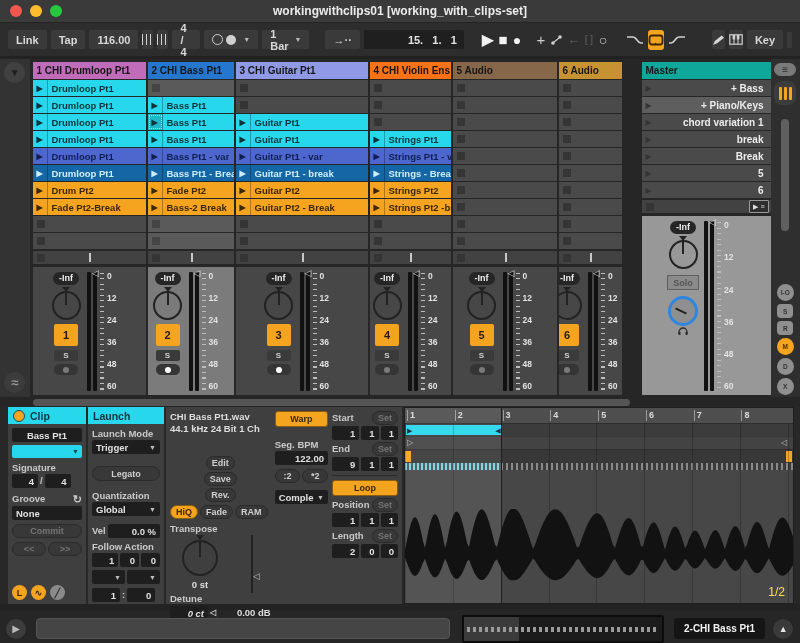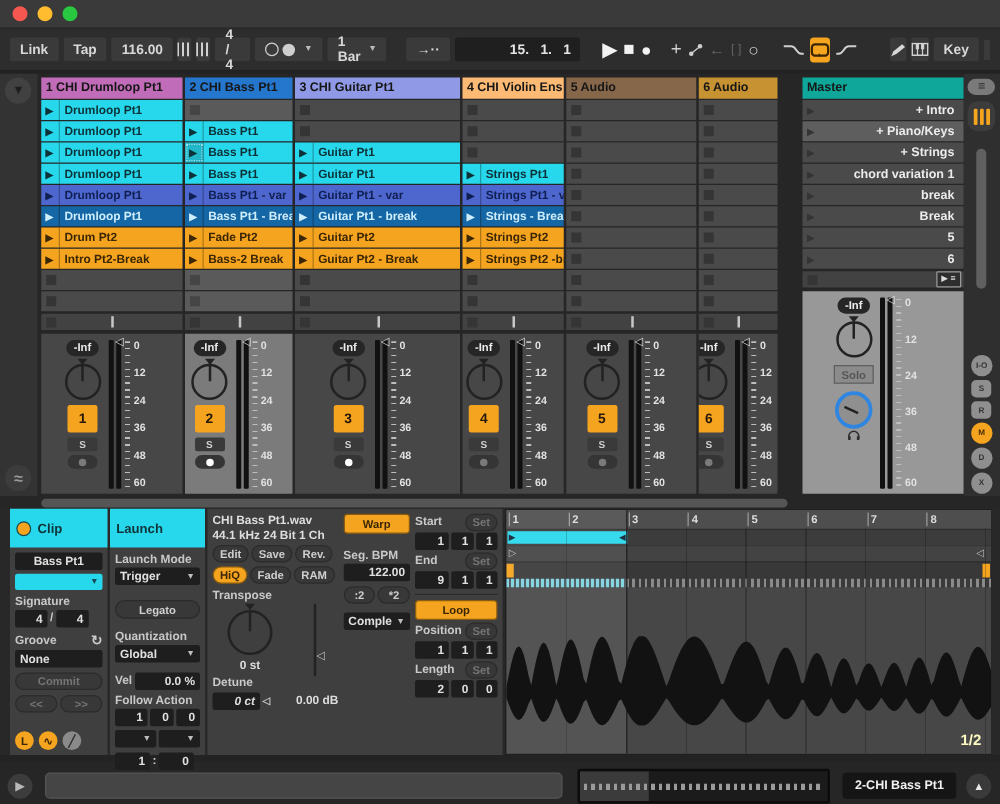--- a/index.html
+++ b/index.html
@@ -135,21 +135,21 @@
   .tgl.active{background:#f5a41f;color:#4c3000;}
   .tgl.sr{width:16px;height:14px;border-radius:4px;}
 
   
   .hscroll{height:10px;background:#262626;display:flex;align-items:center;}
   .hbar{margin-left:33px;width:597px;height:7px;background:#555;border-radius:4px;}
 
   
   .clipview{height:197px;background:#282828;display:flex;padding:0 0 0 8px;gap:2px;}
   .panel{background:#3f3f3f;display:flex;flex-direction:column;}
-  .phead{height:31px;background:#27d8ec;color:#10343a;font-size:10.5px;font-weight:bold;
+  .phead{height:17px;background:#27d8ec;color:#10343a;font-size:10.5px;font-weight:bold;
          display:flex;align-items:center;padding:0 5px;position:relative;flex:none;}
   .clipdot{width:10px;height:10px;background:#f5a41f;border:1.5px solid #1d4a52;border-radius:50%;
            margin-right:5px;}
   .pbody{flex:1;padding:4px 4px;display:flex;flex-direction:column;}
   .fld{background:#1e1e1e;color:#e0e0e0;font-size:9.5px;font-weight:bold;height:14px;
        display:flex;align-items:center;justify-content:center;border-radius:2px;}
   .fld.left{justify-content:flex-start;padding-left:4px;}
   .fld.right{justify-content:flex-end;padding-right:4px;}
   .lab{color:#c9c9c9;font-size:9.5px;font-weight:bold;line-height:12px;}
   .pill{background:#383838;border:1px solid #2b2b2b;color:#cfcfcf;font-size:9px;font-weight:bold;
@@ -195,21 +195,21 @@
   .warprow{height:13px;background:#383838;border-top:1px solid #2e2e2e;}
   .wmark{position:absolute;top:1px;width:6px;height:11px;background:#f5a41f;}
   .transrow{height:7px;display:flex;}
   .tr-loop{background:repeating-linear-gradient(90deg,#7fd2e0 0 2px,#47565c 2px 4px);}
   .tr-rest{flex:1;background:repeating-linear-gradient(90deg,#8a8a8a 0 2px,#3a3a3a 2px 5px);}
   .wbody{height:138px;background:#474747;}
   .loopshade{position:absolute;left:0;top:0;height:100%;background:rgba(255,255,255,.07);
              border-right:1px solid #1e1e1e;pointer-events:none;}
   .gridlines{position:absolute;left:0;right:0;top:15px;bottom:0;pointer-events:none;
      background:repeating-linear-gradient(90deg,rgba(0,0,0,.22) 0 1px,transparent 1px 47.85px);}
-  .zoomtxt{position:absolute;right:8px;bottom:4px;color:#fef9c3;font-size:12px;font-weight:bold;}
+  .zoomtxt{position:absolute;right:8px;bottom:4px;color:#fde047;font-size:12px;font-weight:normal;}
   .wavesvg{position:absolute;left:0;top:59px;}
 
   
   .botgap{height:6px;background:#232323;}
   .bottombar{height:37px;background:#262626;display:flex;align-items:center;padding:0 6px;}
   .bplay{width:20px;height:20px;border-radius:50%;background:#3c3c3c;color:#b8b8b8;
          display:flex;align-items:center;justify-content:center;font-size:10px;}
   .bfield{margin-left:10px;width:412px;height:19px;background:#454545;border:1px solid #565656;
           border-radius:4px;}
   .boverview{margin-left:12px;width:198px;height:24px;background:#1b1b1b;border:2px solid #0c0c0c;
@@ -225,20 +225,21 @@
 </style>
 </head>
 <body>
 
 <div class="window">
 
   <div class="titlebar">
     <span class="tl red"></span>
     <span class="tl yellow"></span>
     <span class="tl green"></span>
+    <div class="title">workingwithclips01  [working_with_clips-set]</div>
   </div>
 
   <div class="toolbar">
     <div class="tbtn">Link</div>
     <div class="tbtn">Tap</div>
     <div class="tbtn">116.00</div>
     <div class="nudge">
         <i></i>
       </div>
     <div class="nudge">
@@ -353,21 +354,21 @@
           <div class="slot clip" style="background: rgb(245, 164, 31);">
             <div class="clip-play c-orange">
               <span class="tri">▶</span>
             </div>
             <span class="clip-label c-orange">Drum Pt2</span>
           </div>
           <div class="slot clip" style="background: rgb(245, 164, 31);">
             <div class="clip-play c-orange">
               <span class="tri">▶</span>
             </div>
-            <span class="clip-label c-orange">Intro Pt2-Break</span>
+            <span class="clip-label c-orange">Fade Pt2-Break</span>
           </div>
           <div class="slot">
             <div class="stopsq"></div>
           </div>
           <div class="slot">
             <div class="stopsq"></div>
           </div>
           <div class="stoprow">
             <div class="stopsq"></div>
             <div class="vline"></div>
@@ -567,21 +568,21 @@
                 <span class="mtick">12</span>
                 <span class="mtick">24</span>
                 <span class="mtick">36</span>
                 <span class="mtick">48</span>
                 <span class="mtick">60</span>
               </div>
             </div>
           </div>
         </div>
         <div class="col" style="width: 81px;">
-          <div class="track-header" style="background: #fdba74;">4 CHI Violin Ens</div>
+          <div class="track-header" style="background: #f97316;">4 CHI Violin Ens</div>
           <div class="slot">
             <div class="stopsq"></div>
           </div>
           <div class="slot">
             <div class="stopsq"></div>
           </div>
           <div class="slot">
             <div class="stopsq"></div>
           </div>
           <div class="slot clip" style="background: rgb(39, 216, 236);">
@@ -784,29 +785,25 @@
                 <span class="mtick">60</span>
               </div>
             </div>
           </div>
         </div>
         <div class="mgap"></div>
         <div class="col" style="width: 129px;">
           <div class="track-header" style="background: rgb(14, 167, 154);">Master</div>
           <div class="scene">
             <span class="tri">▶</span>
-            <span class="scl">+ Intro</span>
+            <span class="scl">+ Bass</span>
           </div>
           <div class="scene scsel">
             <span class="tri">▶</span>
             <span class="scl">+ Piano/Keys</span>
-          </div>
-          <div class="scene">
-            <span class="tri">▶</span>
-            <span class="scl">+ Strings</span>
           </div>
           <div class="scene">
             <span class="tri">▶</span>
             <span class="scl">chord variation 1</span>
           </div>
           <div class="scene">
             <span class="tri">▶</span>
             <span class="scl">break</span>
           </div>
           <div class="scene">
@@ -963,21 +960,21 @@
         </div>
       </div>
     </div>
 
     <div class="panel" style="width:236px;">
       <div class="pbody" style="flex-direction:row;gap:4px;">
 
         <div style="width:102px;display:flex;flex-direction:column;">
           <div class="lab" style="color:#dedede;">CHI Bass Pt1.wav</div>
           <div class="lab" style="color:#dedede;">44.1 kHz 24 Bit 1 Ch</div>
-          <div class="row" style="margin-top:1px;">
+          <div class="row" style="margin-top:21px;flex-direction:column;">
             <div class="pill">Edit</div>
             <div class="pill">Save</div>
             <div class="pill">Rev.</div>
           </div>
           <div class="row" style="margin-top:3px;">
             <div class="pill on">HiQ</div>
             <div class="pill">Fade</div>
             <div class="pill">RAM</div>
           </div>
           <div class="lab" style="margin-top:4px;">Transpose</div>

